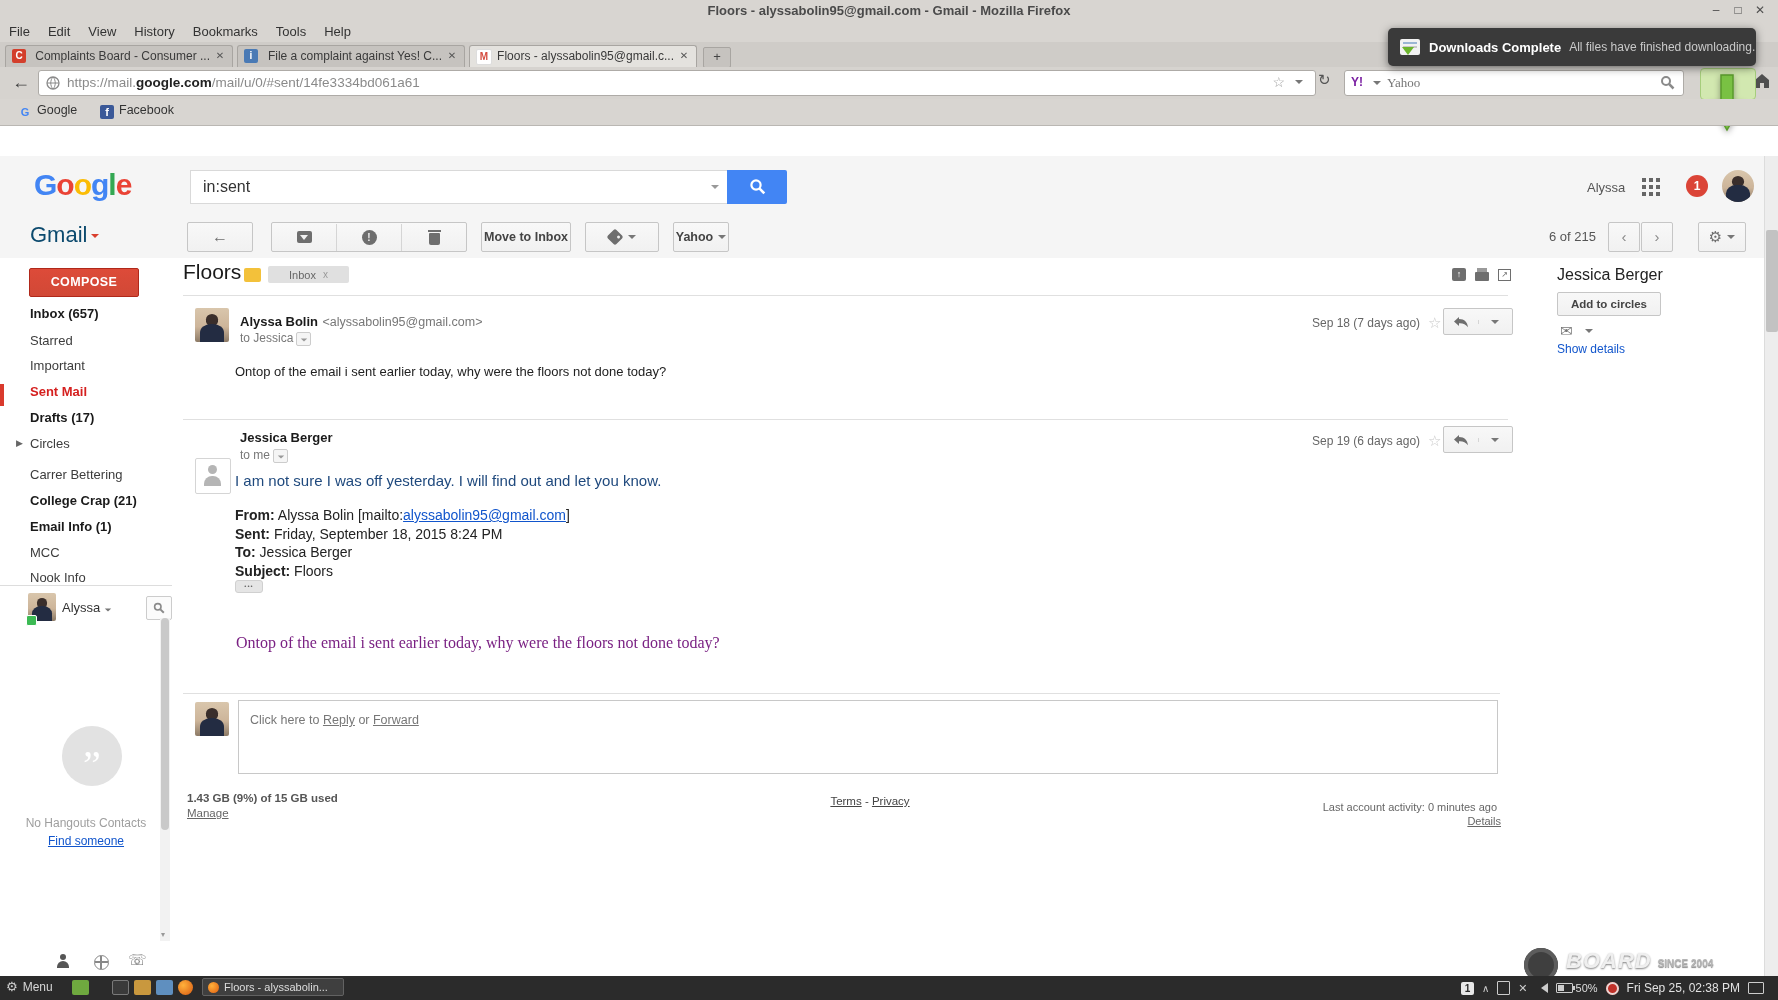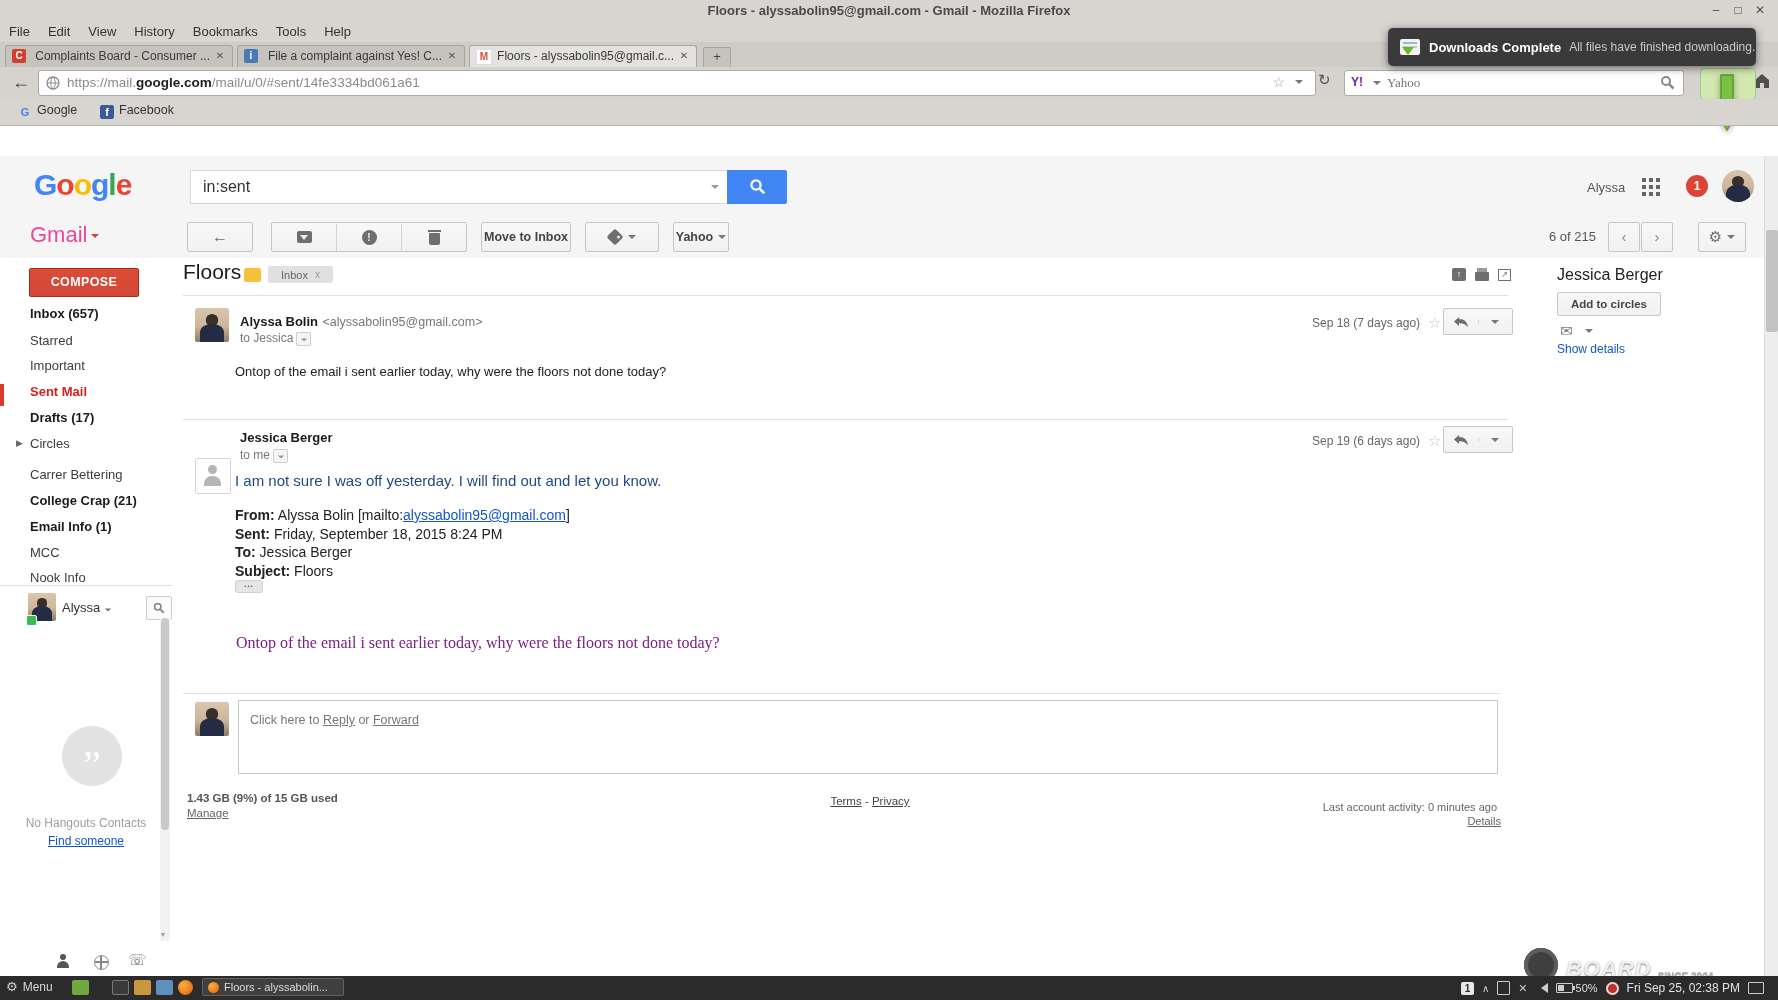--- a/index.html
+++ b/index.html
@@ -97,21 +97,21 @@
   .spamicon::after{content:"!";}
   .trashicon{width:11px;height:12px;background:#6e6e6e;border-radius:1px 1px 2px 2px;position:relative;margin-top:3px;}
   .trashicon::before{content:"";position:absolute;top:-3px;left:-1px;right:-1px;height:2px;background:#6e6e6e;}
   .tagicon{width:12px;height:12px;background:#6e6e6e;border-radius:2px;transform:rotate(45deg);position:relative;}
   .tagicon::after{content:"";position:absolute;right:2px;top:2px;width:3px;height:3px;background:#f1f1f1;border-radius:50%;}
   .pager{position:absolute;left:1500px;top:73px;width:96px;text-align:right;font-size:13px;color:#555;}
   .chev{font-size:15px;color:#888;line-height:26px;}
   .chev-l::after{content:"‹";} .chev-r::after{content:"›";}
   .gearglyph{font-family:"DejaVu Sans",sans-serif;font-size:15px;color:#6e6e6e;} .gearglyph::after{content:"⚙";}
   
-  .gmail-logo{position:absolute;left:30px;top:66px;font-size:22px;color:#ec4899;}
+  .gmail-logo{position:absolute;left:30px;top:66px;font-size:22px;color:#0c4a6e;}
   .gmail-logo .caret{border-top-color:#d93f2e;margin-left:4px;vertical-align:4px;}
   .compose{position:absolute;left:29px;top:112px;width:108px;height:27px;background:linear-gradient(#dd4b39,#d14836);
            border:1px solid #b0281a;border-radius:2px;color:#fff;font-size:12.5px;font-weight:bold;text-align:center;line-height:27px;letter-spacing:.4px;}
   .navitem{position:absolute;left:30px;font-size:13px;color:#3c3c3c;white-space:nowrap;}
   .navitem.bold{font-weight:bold;color:#1a1a1a;}
   .navitem.active{font-weight:bold;color:#d5201f;}
   .circarrow{position:absolute;left:16px;font-size:9px;color:#666;} .circarrow::after{content:"▶";}
   .activebar{position:absolute;left:0;top:228px;width:4px;height:22px;background:#d93a2d;}
   .side-divider{position:absolute;left:0;top:429px;width:172px;border-top:1px solid #ddd;}
   .chat-avatar{position:absolute;left:28px;top:437px;width:28px;height:28px;border-radius:2px;}
@@ -133,21 +133,21 @@
   .globeicon::after{content:"";position:absolute;left:5px;top:0;bottom:0;width:1.5px;background:#888;}
   .phoneicon{font-family:"DejaVu Sans",sans-serif;font-size:15px;color:#777;} .phoneicon::after{content:"☏";}
   .sscroll{position:absolute;left:160px;top:462px;width:10px;height:323px;background:#f2f2f2;}
   .sscroll .thumb{position:absolute;left:1px;top:0;width:8px;height:212px;background:#c9c9c9;border-radius:4px;}
   .sscroll .sarrow{position:absolute;left:1px;bottom:2px;font-size:8px;color:#999;}
   .sscroll .sarrow::after{content:"▾";}
   
   .subject{position:absolute;left:183px;top:104px;font-size:21px;color:#1a1a1a;}
   .subj-tag{position:absolute;left:244px;top:112px;width:17px;height:14px;background:#f3c13a;border-radius:2px;}
   .chip{position:absolute;left:268px;top:110px;height:17px;background:#e0e0e0;border-radius:2px;font-size:11px;color:#666;
-        display:flex;align-items:center;padding:0 13px;}
+        display:flex;align-items:center;padding:0 21px;}
   .chip .x{margin-left:7px;color:#999;font-size:10px;}
   .thread-icons{position:absolute;left:1452px;top:112px;display:flex;gap:9px;align-items:center;}
   .expicon{width:14px;height:13px;background:#6e6e6e;border-radius:2px;color:#fff;font-size:9px;text-align:center;line-height:13px;}
   .expicon::after{content:"↑";}
   .printicon{width:14px;height:9px;background:#6e6e6e;border-radius:1px;position:relative;margin-top:4px;}
   .printicon::before{content:"";position:absolute;left:2px;top:-4px;width:10px;height:4px;background:#9a9a9a;}
   .popicon{width:11px;height:10px;border:1.5px solid #6e6e6e;font-size:8px;line-height:9px;text-align:center;color:#6e6e6e;}
   .popicon::after{content:"↗";}
   .hline{position:absolute;left:183px;width:1325px;border-top:1px solid #e0e0e0;}
   .msg-avatar{position:absolute;left:195px;width:34px;height:34px;border-radius:2px;}
@@ -185,21 +185,21 @@
   .details{position:absolute;left:1197px;top:659px;width:304px;text-align:right;font-size:11px;color:#666;text-decoration:underline;}
   
   .cpanel-name{position:absolute;left:1557px;top:110px;font-size:16px;color:#222;}
   .cpanel-add{position:absolute;left:1557px;top:136px;width:104px;height:24px;font-size:11.5px;font-weight:bold;color:#444;}
   .cpanel-mail{position:absolute;left:1560px;top:166px;font-size:15px;color:#777;font-family:"DejaVu Sans",sans-serif;}
   .cpanel-mail::after{content:"✉";}
   .cpanel-details{position:absolute;left:1557px;top:186px;width:121px;font-size:12px;color:#15c;}
   .mscroll{position:absolute;left:1764px;top:0px;width:14px;height:820px;background:#ededed;border-left:1px solid #dcdcdc;}
   .mscroll .thumb{position:absolute;left:1px;top:74px;width:12px;height:102px;background:#c2c2c2;border-radius:2px;}
   
-  .watermark{position:absolute;left:1524px;top:948px;z-index:5;display:flex;align-items:flex-end;}
+  .watermark{position:absolute;left:1524px;top:948px;z-index:5;display:flex;align-items:flex-start;}
   .wm-circle{width:34px;height:34px;border-radius:50%;background:#3f3f3f;box-shadow:inset 0 0 0 4px #5c5c5c;}
   .wm-board{margin-left:8px;font-size:22px;font-style:italic;font-weight:bold;color:#efefef;text-shadow:0 1px 2px #808080;letter-spacing:1px;}
   .wm-since{margin-left:6px;margin-top:10px;font-size:10px;font-weight:bold;color:#b5b5b5;text-shadow:0 1px 1px #888;}
   
   .taskbar{position:absolute;left:0;top:976px;width:1778px;height:24px;background:#2b2b2b;z-index:10;color:#d6d6d6;}
   .tb-menu{position:absolute;left:6px;top:3px;font-size:12px;color:#d6d6d6;display:flex;align-items:center;gap:5px;}
   .tb-gear{font-family:"DejaVu Sans",sans-serif;font-size:13px;color:#cfcfcf;} .tb-gear::after{content:"⚙";}
   .tb-appicon{position:absolute;top:4px;width:17px;height:15px;border-radius:2px;}
   .tb-task{position:absolute;left:202px;top:2px;width:142px;height:18px;background:#3f3f3f;border:1px solid #626262;border-radius:2px;
            display:flex;align-items:center;gap:5px;padding:0 5px;box-sizing:border-box;}

